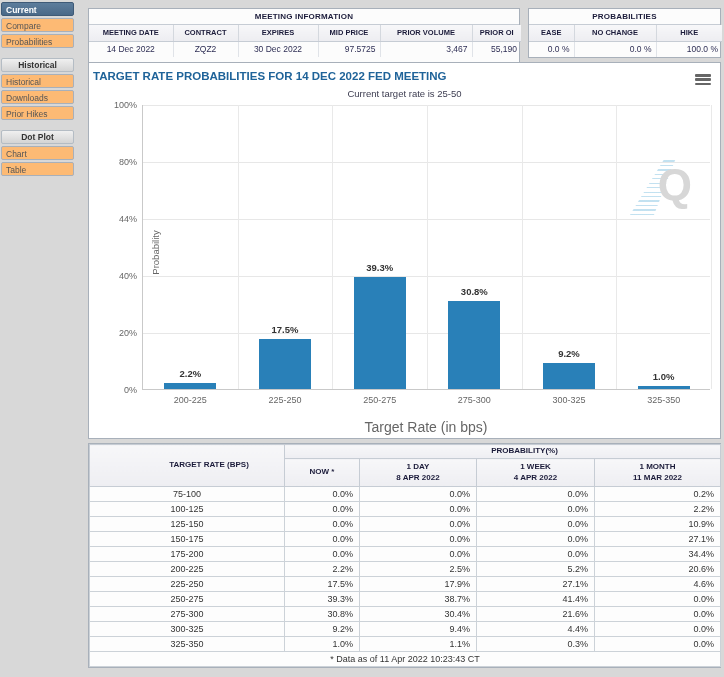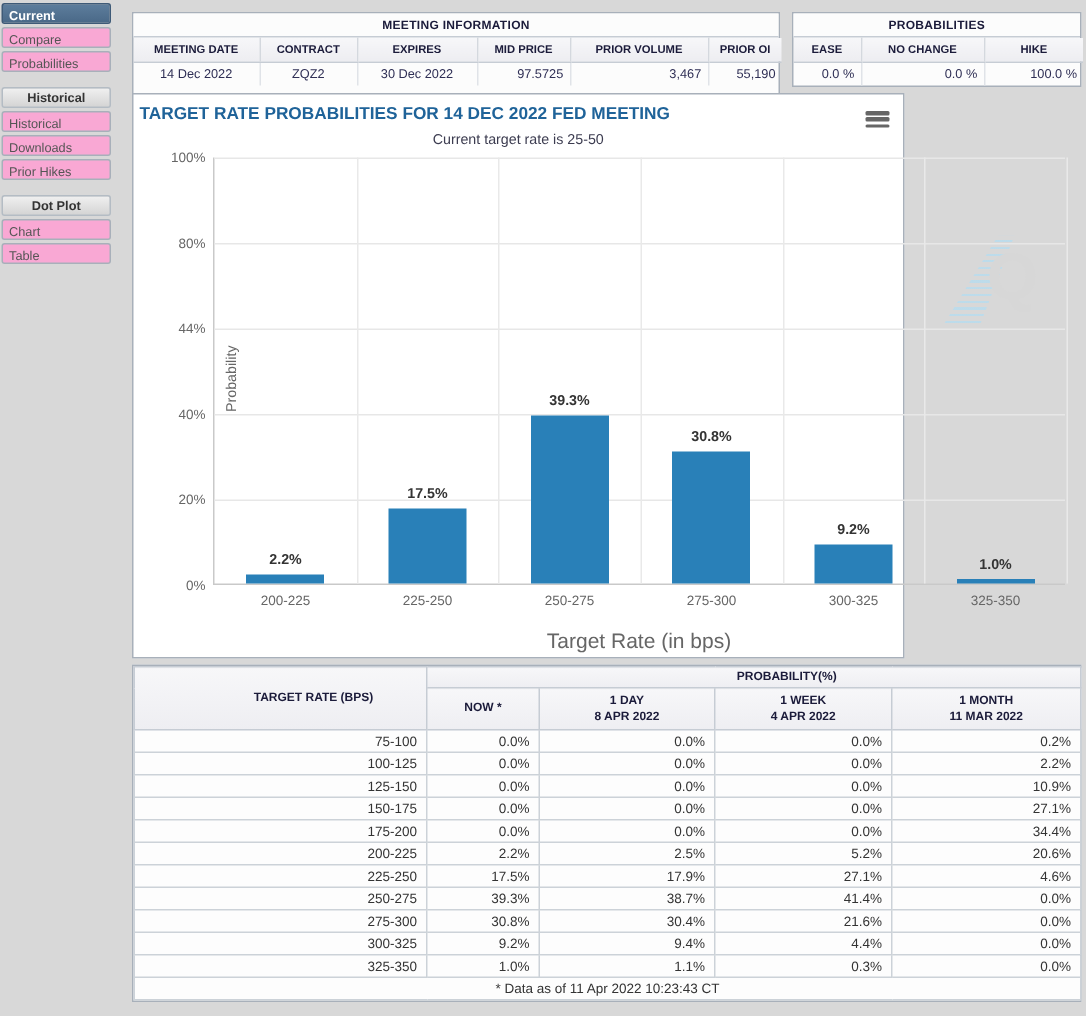--- a/index.html
+++ b/index.html
@@ -10,21 +10,21 @@
     position:relative;
     overflow:hidden;
     color:#333;
   }
   .page { position:absolute; inset:0; }
 
   
   .sidebar { position:absolute; left:1px; top:2px; width:73px; }
   .side-item {
     height:14px; line-height:12px; margin-bottom:2px;
-    background:#f9a8d4; border:1px solid #a8b0ba; border-radius:2px;
+    background:#fdba74; border:1px solid #a8b0ba; border-radius:2px;
     font-size:8.5px; color:#555; padding:1px 4px; cursor:pointer;
     overflow:hidden; white-space:nowrap;
   }
   .side-item.selected {
     background:linear-gradient(#5d7d9c,#4a6988);
     border-color:#3e5a77; color:#fff; font-weight:bold;
   }
   .side-header {
     height:14px; line-height:12px; margin:10px 0 2px;
     background:linear-gradient(#f0f0f0,#d4d4d4);
@@ -55,21 +55,21 @@
   table.mini td {
     height:16px; font-size:8.5px; color:#2f2f55;
     border-left:1px solid #e0e3e8; padding:0 4px;
     overflow:hidden; white-space:nowrap;
   }
   table.mini th:first-child, table.mini td:first-child { border-left:none; }
   .al-c { text-align:center; } .al-r { text-align:right; }
 
   
   .chart-panel {
-    position:absolute; left:88px; top:62px; width:515px; height:377px;
+    position:absolute; left:88px; top:62px; width:633px; height:377px;
     background:#fff; border:1px solid #a8b0ba;
   }
   .chart-title {
     position:absolute; left:4px; top:7px;
     font-size:11.5px; font-weight:bold; color:#1f6399;
     white-space:nowrap;
   }
   .hamburger {
     position:absolute; right:9px; top:11px; width:16px; height:11px;
     display:flex; flex-direction:column; justify-content:space-between;
@@ -135,21 +135,21 @@
     background:linear-gradient(#f7f7f9,#eeeef2);
     border:1px solid #c6ccd4; text-align:center; line-height:1.35;
   }
   th.h-group { height:14px;padding-left:44px; }
   th.h-sub { height:28px; }
   table.big td {
     height:15px; font-size:9px; color:#333;
     border:1px solid #ccd2d8; padding:0 6px;
     white-space:nowrap; overflow:hidden; background:#fdfdfd;
   }
-  td.rate { text-align:right; color:#444; }
+  td.rate { text-align:center; color:#444; }
   td.val { text-align:right; }
   td.now { background:#f6f6d4; }
   td.footnote {
     height:13px; text-align:center; color:#9aa0a8; font-size:8.5px;
     background:#f4f4f6;
   }
   .h-sub .l2 { font-weight:bold; }
 </style>
 </head>
 <body>

